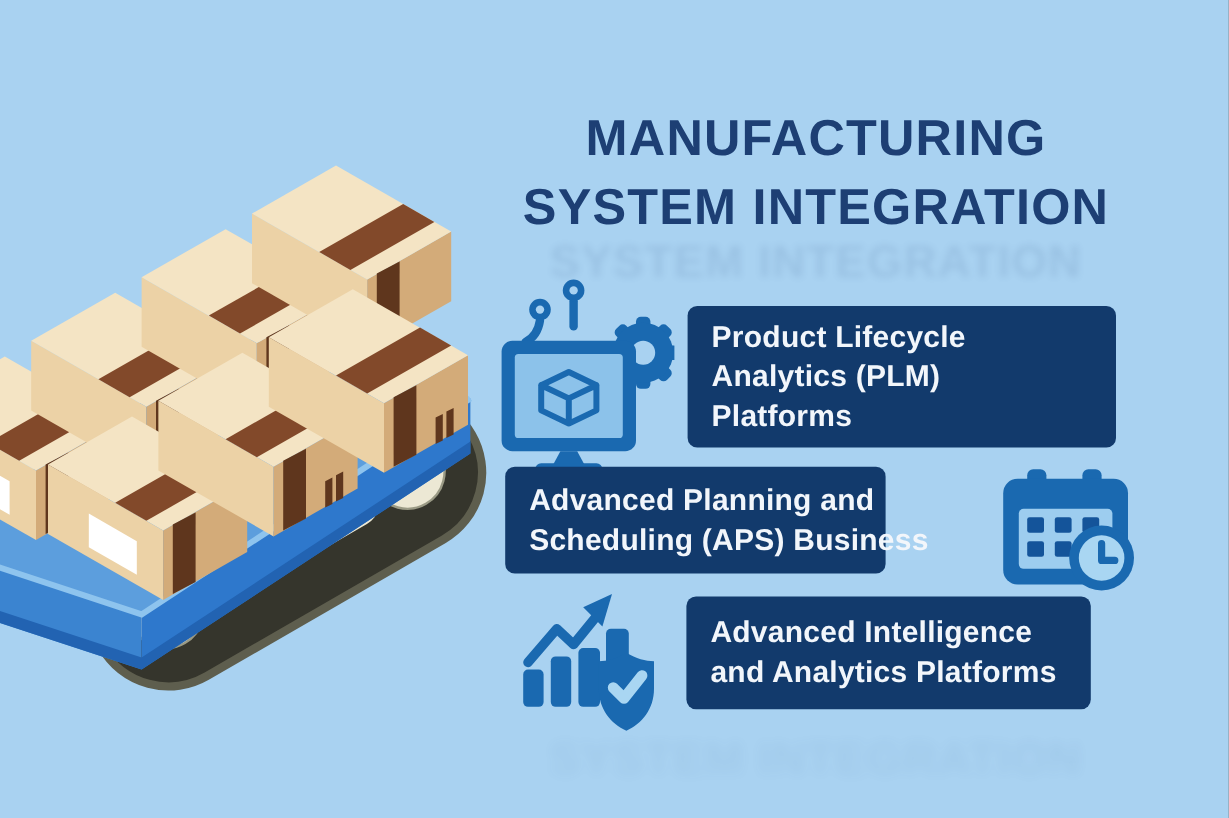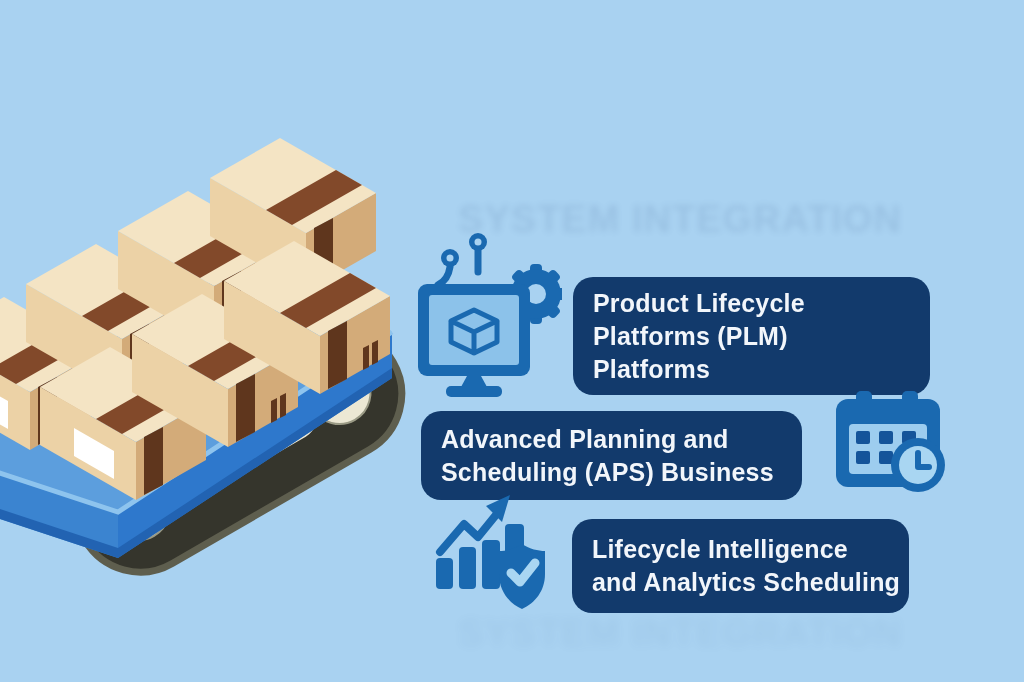--- a/index.html
+++ b/index.html
@@ -17,28 +17,28 @@
   }
   .ghost{
     position:absolute;left:400px;width:560px;text-align:center;
     color:var(--title-text,#1d3f74);font-weight:700;font-size:38px;
     opacity:0.10;filter:blur(3px);letter-spacing:1px;
   }
   .ghost.g1{top:198px;}
   .ghost.g2{top:612px;opacity:0.05;filter:blur(5px);}
   
   .card{
-    position:absolute;background:var(--card-background,#133a6c);border-radius:20px;
+    position:absolute;background:var(--card-background,#133a6c);border-radius:8px;
     display:flex;flex-direction:column;justify-content:center;padding:16px 20px;
     color:var(--card-text,#f2f6fb);font-weight:700;font-size:25px;line-height:33px;
-    letter-spacing:0.2px;box-sizing:border-box;margin-top:22px;
+    letter-spacing:0.2px;box-sizing:border-box;
   }
   .card-line{white-space:nowrap;}
   .card.c1{left:573px;top:255px;width:357px;height:118px;}
-  .card.c2{left:421px;top:389px;width:381px;height:89px;}
+  .card.c2{left:421px;top:389px;width:317px;height:89px;}
   .card.c3{left:572px;top:497px;width:337px;height:94px;}
   
   .f-blue{fill:var(--icon-blue,#1a69b0);}
   .s-blue{stroke:var(--icon-blue,#1a69b0);}
   .f-light{fill:var(--icon-light,#a9d6f2);}
   .s-light{stroke:var(--icon-light,#a9d6f2);}
   .f-bg{fill:var(--background,#a9d2f1);}
   .f-screen{fill:var(--screen-blue,#8cc2ea);}
   .f-calinner{fill:var(--calendar-inner,#9dcdef);}
   .f-calsq{fill:var(--calendar-square,#14549a);}
@@ -123,20 +123,24 @@
     <g transform="translate(228,447)">
       <use href="#box"></use>
         <use href="#box-ticks"></use>
     </g>
     <g transform="translate(320,394)">
       <use href="#box"></use>
         <use href="#box-ticks"></use>
     </g>
   </svg>
 
+  <div class="title">
+    <div>MANUFACTURING</div>
+    <div>SYSTEM INTEGRATION</div>
+  </div>
   <div class="ghost g1">SYSTEM INTEGRATION</div>
   <div class="ghost g2">SYSTEM INTEGRATION</div>
 
   <svg style="left:412px;top:222px;" width="150" height="178" viewBox="0 0 150 178">
     <g>
       <g class="f-blue">
         <rect x="118" y="42" width="12" height="16" rx="4" transform="rotate(0 124 72)"></rect>
         <rect x="118" y="42" width="12" height="16" rx="4" transform="rotate(45 124 72)"></rect>
         <rect x="118" y="42" width="12" height="16" rx="4" transform="rotate(90 124 72)"></rect>
         <rect x="118" y="42" width="12" height="16" rx="4" transform="rotate(135 124 72)"></rect>
@@ -160,21 +164,21 @@
       <rect class="f-blue" x="6" y="62" width="112" height="92" rx="9"></rect>
       <rect class="f-screen" x="17" y="73" width="90" height="70" rx="3"></rect>
       <path d="M62,88 L85,99 L85,120 L62,131 L39,120 L39,99 Z M39,99 L62,110 L85,99 M62,110 L62,131" fill="none" class="s-blue" stroke-width="5" stroke-linejoin="round" stroke-linecap="round"></path>
       <polygon class="f-blue" points="55,154 69,154 75,165 49,165"></polygon>
       <rect class="f-blue" x="34" y="164" width="56" height="11" rx="5"></rect>
     </g>
   </svg>
 
   <div class="card c1">
     <div class="card-line">Product Lifecycle</div>
-    <div class="card-line">Platforms (PLM)</div>
+    <div class="card-line">Analytics (PLM)</div>
     <div class="card-line">Platforms</div>
   </div>
 
   <div class="card c2">
     <div class="card-line">Advanced Planning and</div>
     <div class="card-line">Scheduling (APS) Business</div>
   </div>
 
   <svg style="left:822px;top:381px;" width="130" height="122" viewBox="0 0 130 122">
     <g>
@@ -206,17 +210,17 @@
       <path d="M14,60 L38,32 L52,45 L74,18" fill="none" class="s-blue" stroke-width="8" stroke-linecap="round" stroke-linejoin="round"></path>
       <polygon class="f-blue" points="60,14 84,3 76,30"></polygon>
     </g>
     <g>
       <path class="f-blue" d="M96,52 C104,57 112,59 119,59 L119,82 C119,99 109,111 96,117 C83,111 73,99 73,82 L73,59 C80,59 88,57 96,52 Z"></path>
       <path d="M85,81 L94,90 L109,71" fill="none" class="s-light" stroke-width="9" stroke-linecap="round" stroke-linejoin="round"></path>
     </g>
   </svg>
 
   <div class="card c3">
-    <div class="card-line">Lifecycle Intelligence</div>
-    <div class="card-line">and Analytics Scheduling</div>
+    <div class="card-line">Advanced Intelligence</div>
+    <div class="card-line">and Analytics Platforms</div>
   </div>
 
 </div>
 
 </body></html>

